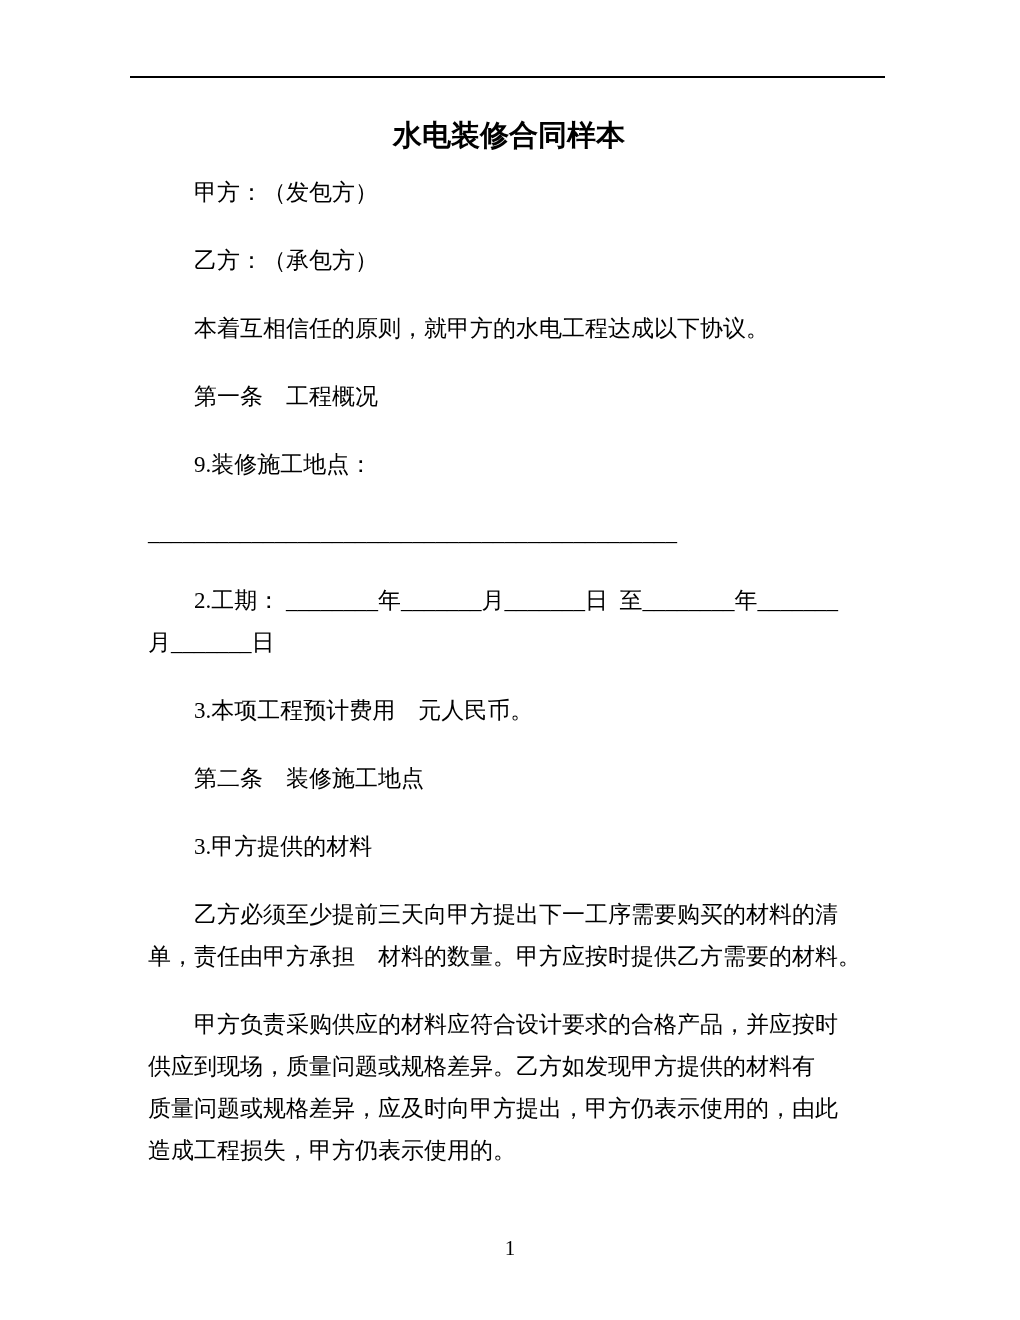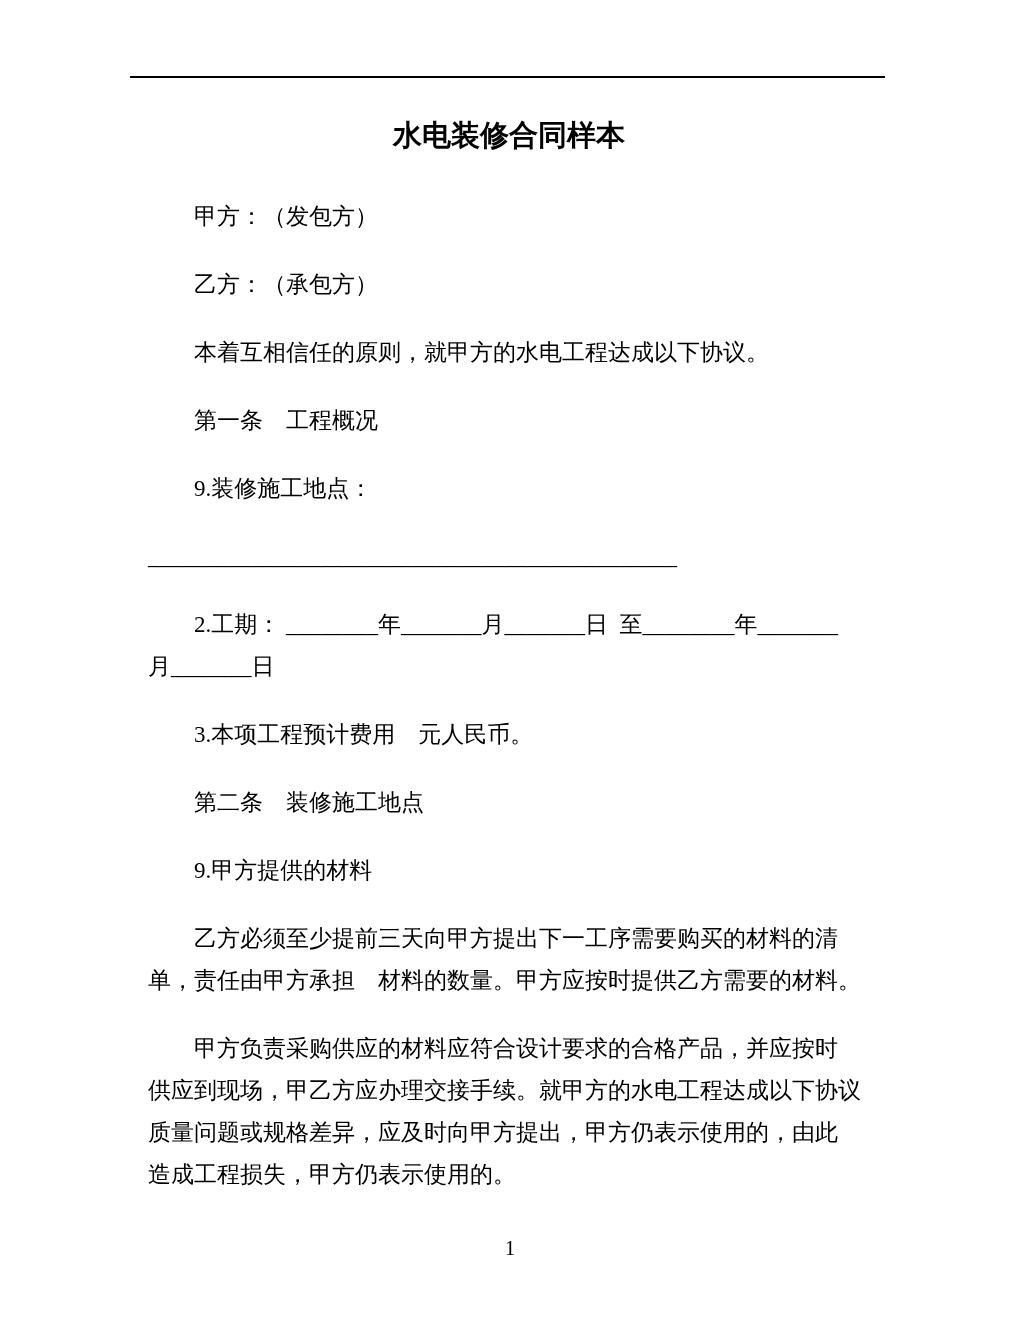--- a/index.html
+++ b/index.html
@@ -25,21 +25,21 @@
     background: #000000;
   }
   .content {
     position: absolute;
     left: 148px;
     top: 78px;
     width: 722px;
   }
   .doc-title {
     margin-top: 36px;
-    margin-bottom: 40px;
+    margin-bottom: 16px;
     line-height: 42px;
     font-size: 29px;
     font-weight: bold;
     text-align: center;
     white-space: pre-wrap;
   }
   .para {
     margin: 0 0 26px 0;
     font-size: 23px;
   }
@@ -90,28 +90,28 @@
           <div class="line">2.工期： ________年_______月_______日  至________年_______</div>
           <div class="line">月_______日</div>
         </div>
         <div class="para indent">
           <div class="line">3.本项工程预计费用　元人民币。</div>
         </div>
         <div class="para indent">
           <div class="line">第二条　装修施工地点</div>
         </div>
         <div class="para indent">
-          <div class="line">9.甲方提供的材料</div>
+          <div class="line">3.甲方提供的材料</div>
         </div>
         <div class="para indent">
           <div class="line">乙方必须至少提前三天向甲方提出下一工序需要购买的材料的清</div>
           <div class="line">单，责任由甲方承担　材料的数量。甲方应按时提供乙方需要的材料。</div>
         </div>
         <div class="para indent">
           <div class="line">甲方负责采购供应的材料应符合设计要求的合格产品，并应按时</div>
-          <div class="line">供应到现场，甲乙方应办理交接手续。就甲方的水电工程达成以下协议</div>
+          <div class="line">供应到现场，质量问题或规格差异。乙方如发现甲方提供的材料有</div>
           <div class="line">质量问题或规格差异，应及时向甲方提出，甲方仍表示使用的，由此</div>
           <div class="line">造成工程损失，甲方仍表示使用的。</div>
         </div>
       </div>
   </div>
   <div class="page-number">1</div>
 </div>
 
 </body></html>

